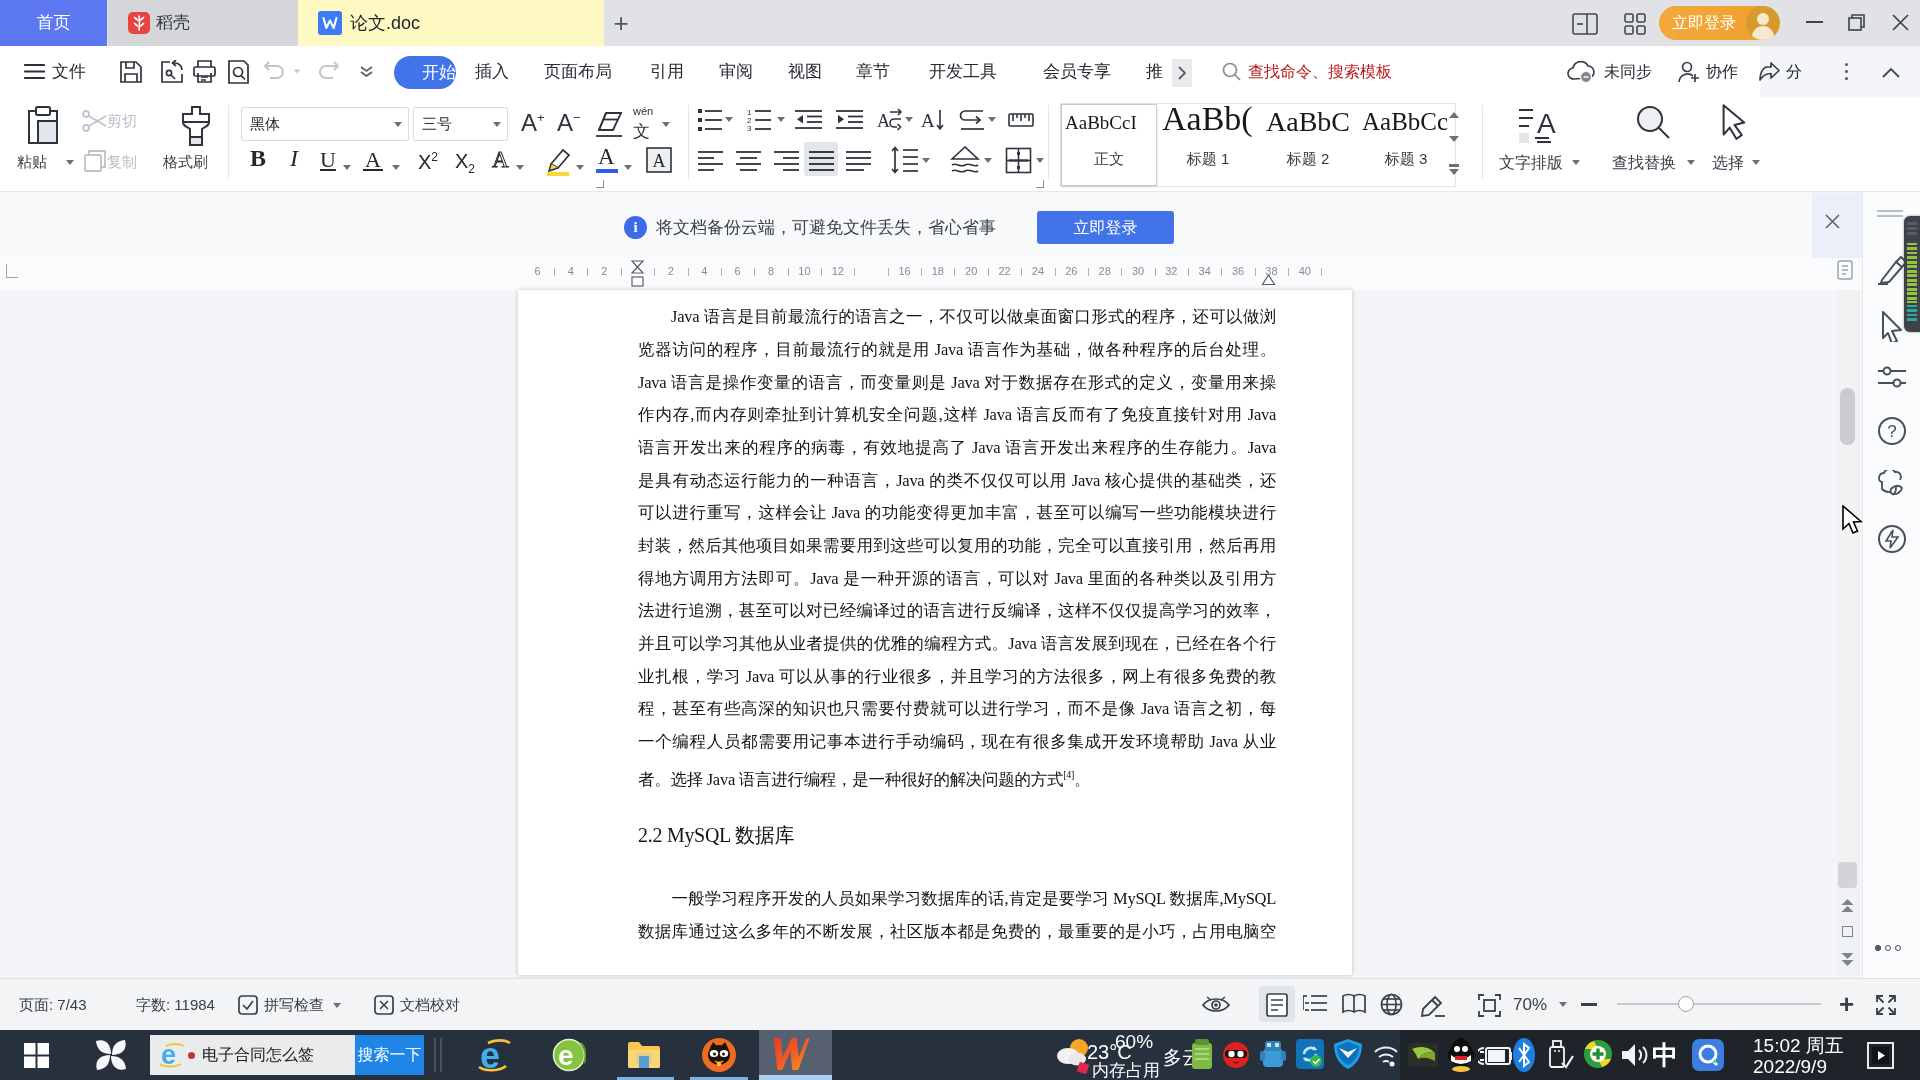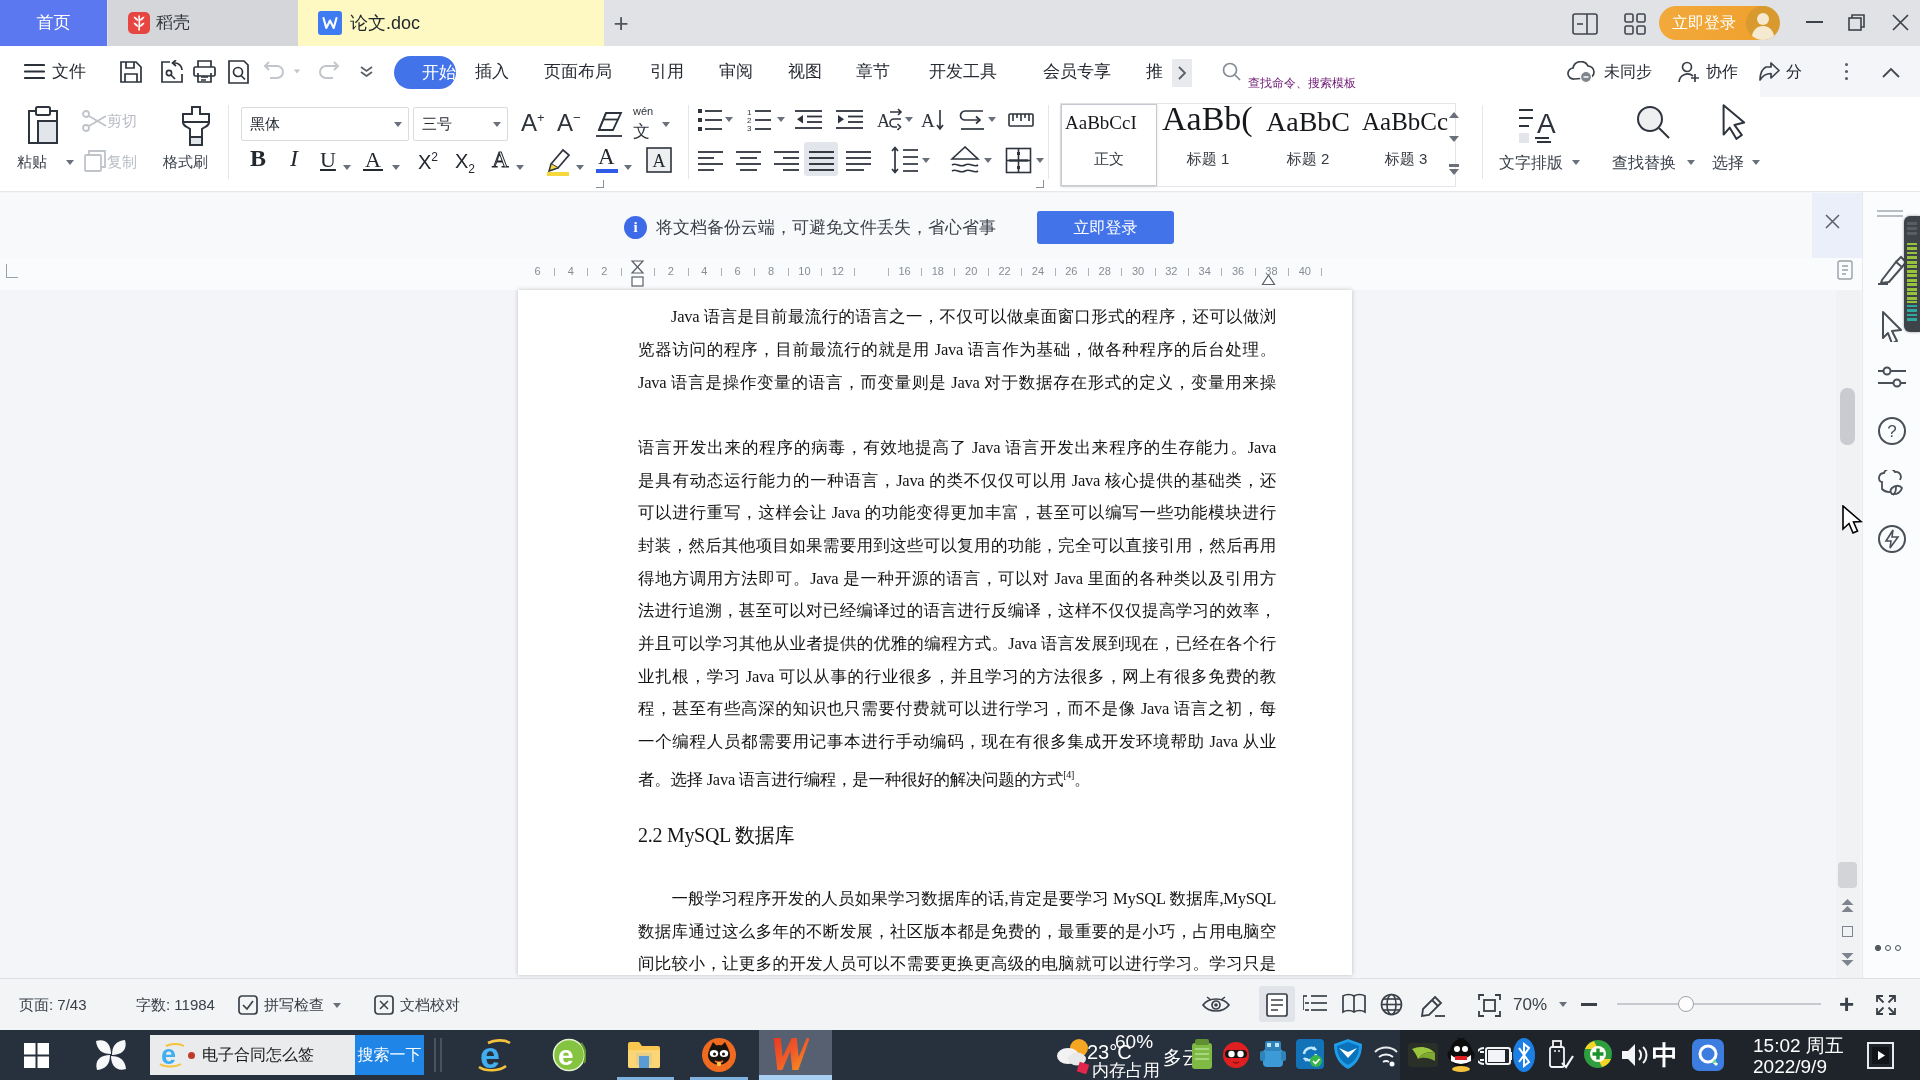--- a/index.html
+++ b/index.html
@@ -167,21 +167,21 @@
   <div class="abs" style="left:1172px;top:13px;width:20px;height:28px;background:#E8EAED"></div>
   <svg class="ico" style="left:1177px;top:20px" width="9" height="14" viewBox="0 0 9 14">
       <path d="M2 1 L8 7 L2 13" fill="none" stroke="#596069" stroke-width="1.8"></path>
     </svg>
   <svg class="ico" style="left:1222px;top:16px" width="19" height="19" viewBox="0 0 19 19">
       <g fill="none" stroke="#878D96" stroke-width="1.7">
         <circle cx="8" cy="8" r="6.5"></circle>
         <path d="M13 13 L18 18"></path>
       </g>
     </svg>
-  <div class="abs" style="left:1248px;top:12px;height:51px;line-height:51px;font-size:12px;color:#701a75">查找命令、搜索模板</div>
+  <div class="abs" style="left:1248px;top:0;height:51px;line-height:51px;font-size:16px;color:#b91c1c">查找命令、搜索模板</div>
   <svg class="ico" style="left:1565px;top:15px" width="30" height="23" viewBox="0 0 30 23">
       <g fill="none" stroke="#3A4048" stroke-width="1.7">
         <path d="M23 17 a6 6 0 0 0 0 -12 a8 8 0 0 0 -15 2 a5.5 5.5 0 0 0 1 11 Z"></path>
       </g>
       <circle cx="21" cy="16" r="5.5" fill="#7F858D" stroke="#FFFFFF" stroke-width="1.2"></circle>
       <path d="M18.5 16 H23.5" stroke="#fff" stroke-width="1.5"></path>
     </svg>
   <div class="menuitem" style="left:1604px;font-size:16px">未同步</div>
   <svg class="ico" style="left:1677px;top:14px" width="24" height="24" viewBox="0 0 24 24">
       <g fill="none" stroke="#3A4048" stroke-width="1.7">
@@ -543,35 +543,35 @@
     <div class="rnum" style="left: 1265.34px;">38</div>
     <div class="rtick" style="left: 1288.02px;"></div>
     <div class="rnum" style="left: 1298.7px;">40</div>
     <div class="rtick" style="left: 1321.38px;"></div>
   </div>
 <div id="canvas">
   <div id="page">
     <div class="dline" style="top:10px"><span style="display:inline-block;width:33px"></span>Java 语言是目前最流行的语言之一，不仅可以做桌面窗口形式的程序，还可以做浏</div>
     <div class="dline" style="top:43px">览器访问的程序，目前最流行的就是用 Java 语言作为基础，做各种程序的后台处理。</div>
     <div class="dline" style="top:76px">Java 语言是操作变量的语言，而变量则是 Java 对于数据存在形式的定义，变量用来操</div>
+    <div class="dline" style="top:108px">作内存,而内存则牵扯到计算机安全问题,这样 Java 语言反而有了免疫直接针对用 Java</div>
     <div class="dline" style="top:141px">语言开发出来的程序的病毒，有效地提高了 Java 语言开发出来程序的生存能力。Java</div>
     <div class="dline" style="top:174px">是具有动态运行能力的一种语言，Java 的类不仅仅可以用 Java 核心提供的基础类，还</div>
     <div class="dline" style="top:206px">可以进行重写，这样会让 Java 的功能变得更加丰富，甚至可以编写一些功能模块进行</div>
     <div class="dline" style="top:239px">封装，然后其他项目如果需要用到这些可以复用的功能，完全可以直接引用，然后再用</div>
     <div class="dline" style="top:272px">得地方调用方法即可。Java 是一种开源的语言，可以对 Java 里面的各种类以及引用方</div>
     <div class="dline" style="top:304px">法进行追溯，甚至可以对已经编译过的语言进行反编译，这样不仅仅提高学习的效率，</div>
     <div class="dline" style="top:337px">并且可以学习其他从业者提供的优雅的编程方式。Java 语言发展到现在，已经在各个行</div>
     <div class="dline" style="top:370px">业扎根，学习 Java 可以从事的行业很多，并且学习的方法很多，网上有很多免费的教</div>
     <div class="dline" style="top:402px">程，甚至有些高深的知识也只需要付费就可以进行学习，而不是像 Java 语言之初，每</div>
     <div class="dline" style="top:435px">一个编程人员都需要用记事本进行手动编码，现在有很多集成开发环境帮助 Java 从业</div>
     <div class="dline dlast" style="top:468px">者。选择 Java 语言进行编程，是一种很好的解决问题的方式<sup style="font-size:10px">[4]</sup>。</div>
     <div class="dline dlast" style="top:529px;font-size:20px">2.2 MySQL 数据库</div>
     <div class="dline" style="top:592px"><span style="display:inline-block;width:33px"></span>一般学习程序开发的人员如果学习数据库的话,肯定是要学习 MySQL 数据库,MySQL</div>
     <div class="dline" style="top:625px">数据库通过这么多年的不断发展，社区版本都是免费的，最重要的是小巧，占用电脑空</div>
-    <div class="dline" style="top:657px">间比较小，让更多的开发人员可以不需要更换更高级的电脑就可以进行学习。学习只是</div>
   </div>
 
   <div class="abs" style="left:1836px;top:0;width:24px;height:688px;background:#F1F2F4"></div>
   <div class="abs" style="left:1840px;top:98px;width:15px;height:57px;background:#C9CBD0;border-radius:7px"></div>
   <div class="abs" style="left:1838px;top:572px;width:19px;height:26px;background:#D2D4D8;border-radius:4px"></div>
   <svg class="ico" style="left:1840px;top:608px" width="15" height="15" viewBox="0 0 15 15">
       <g fill="#7E848D">
         <path d="M1.5 7 L7.5 1 L13.5 7 Z"></path>
         <path d="M1.5 14 L7.5 8 L13.5 14 Z"></path>
       </g>

